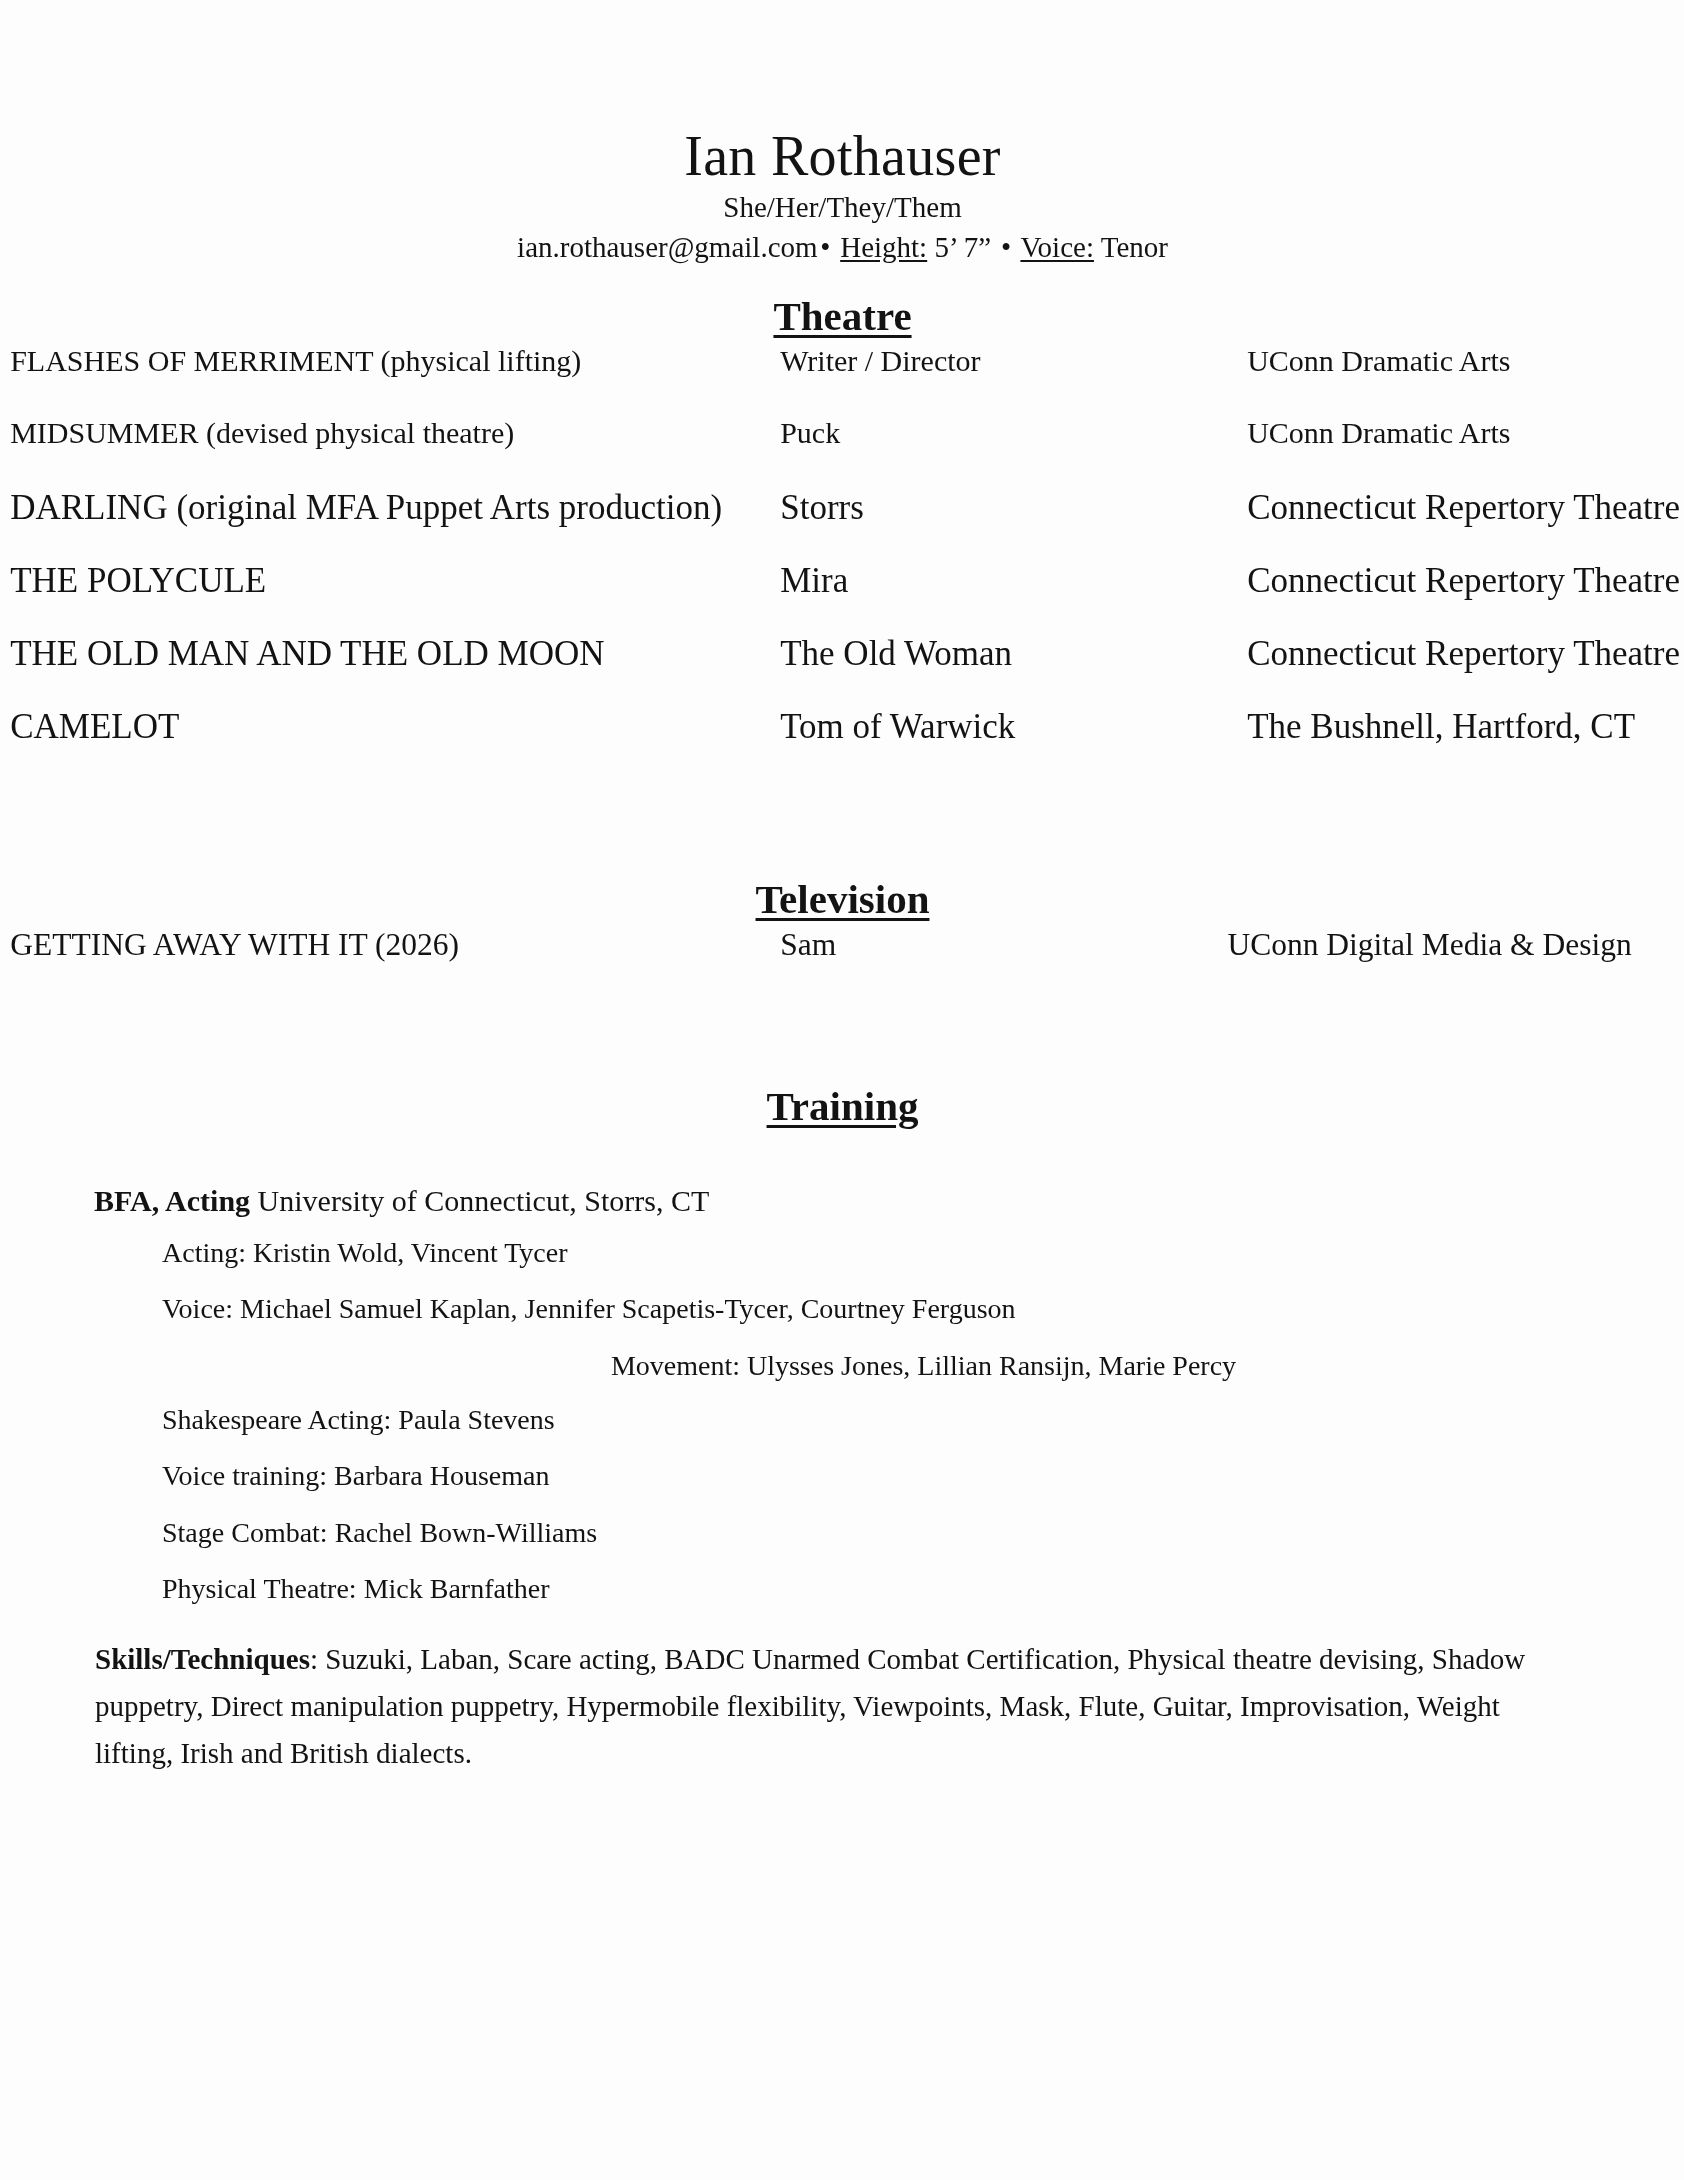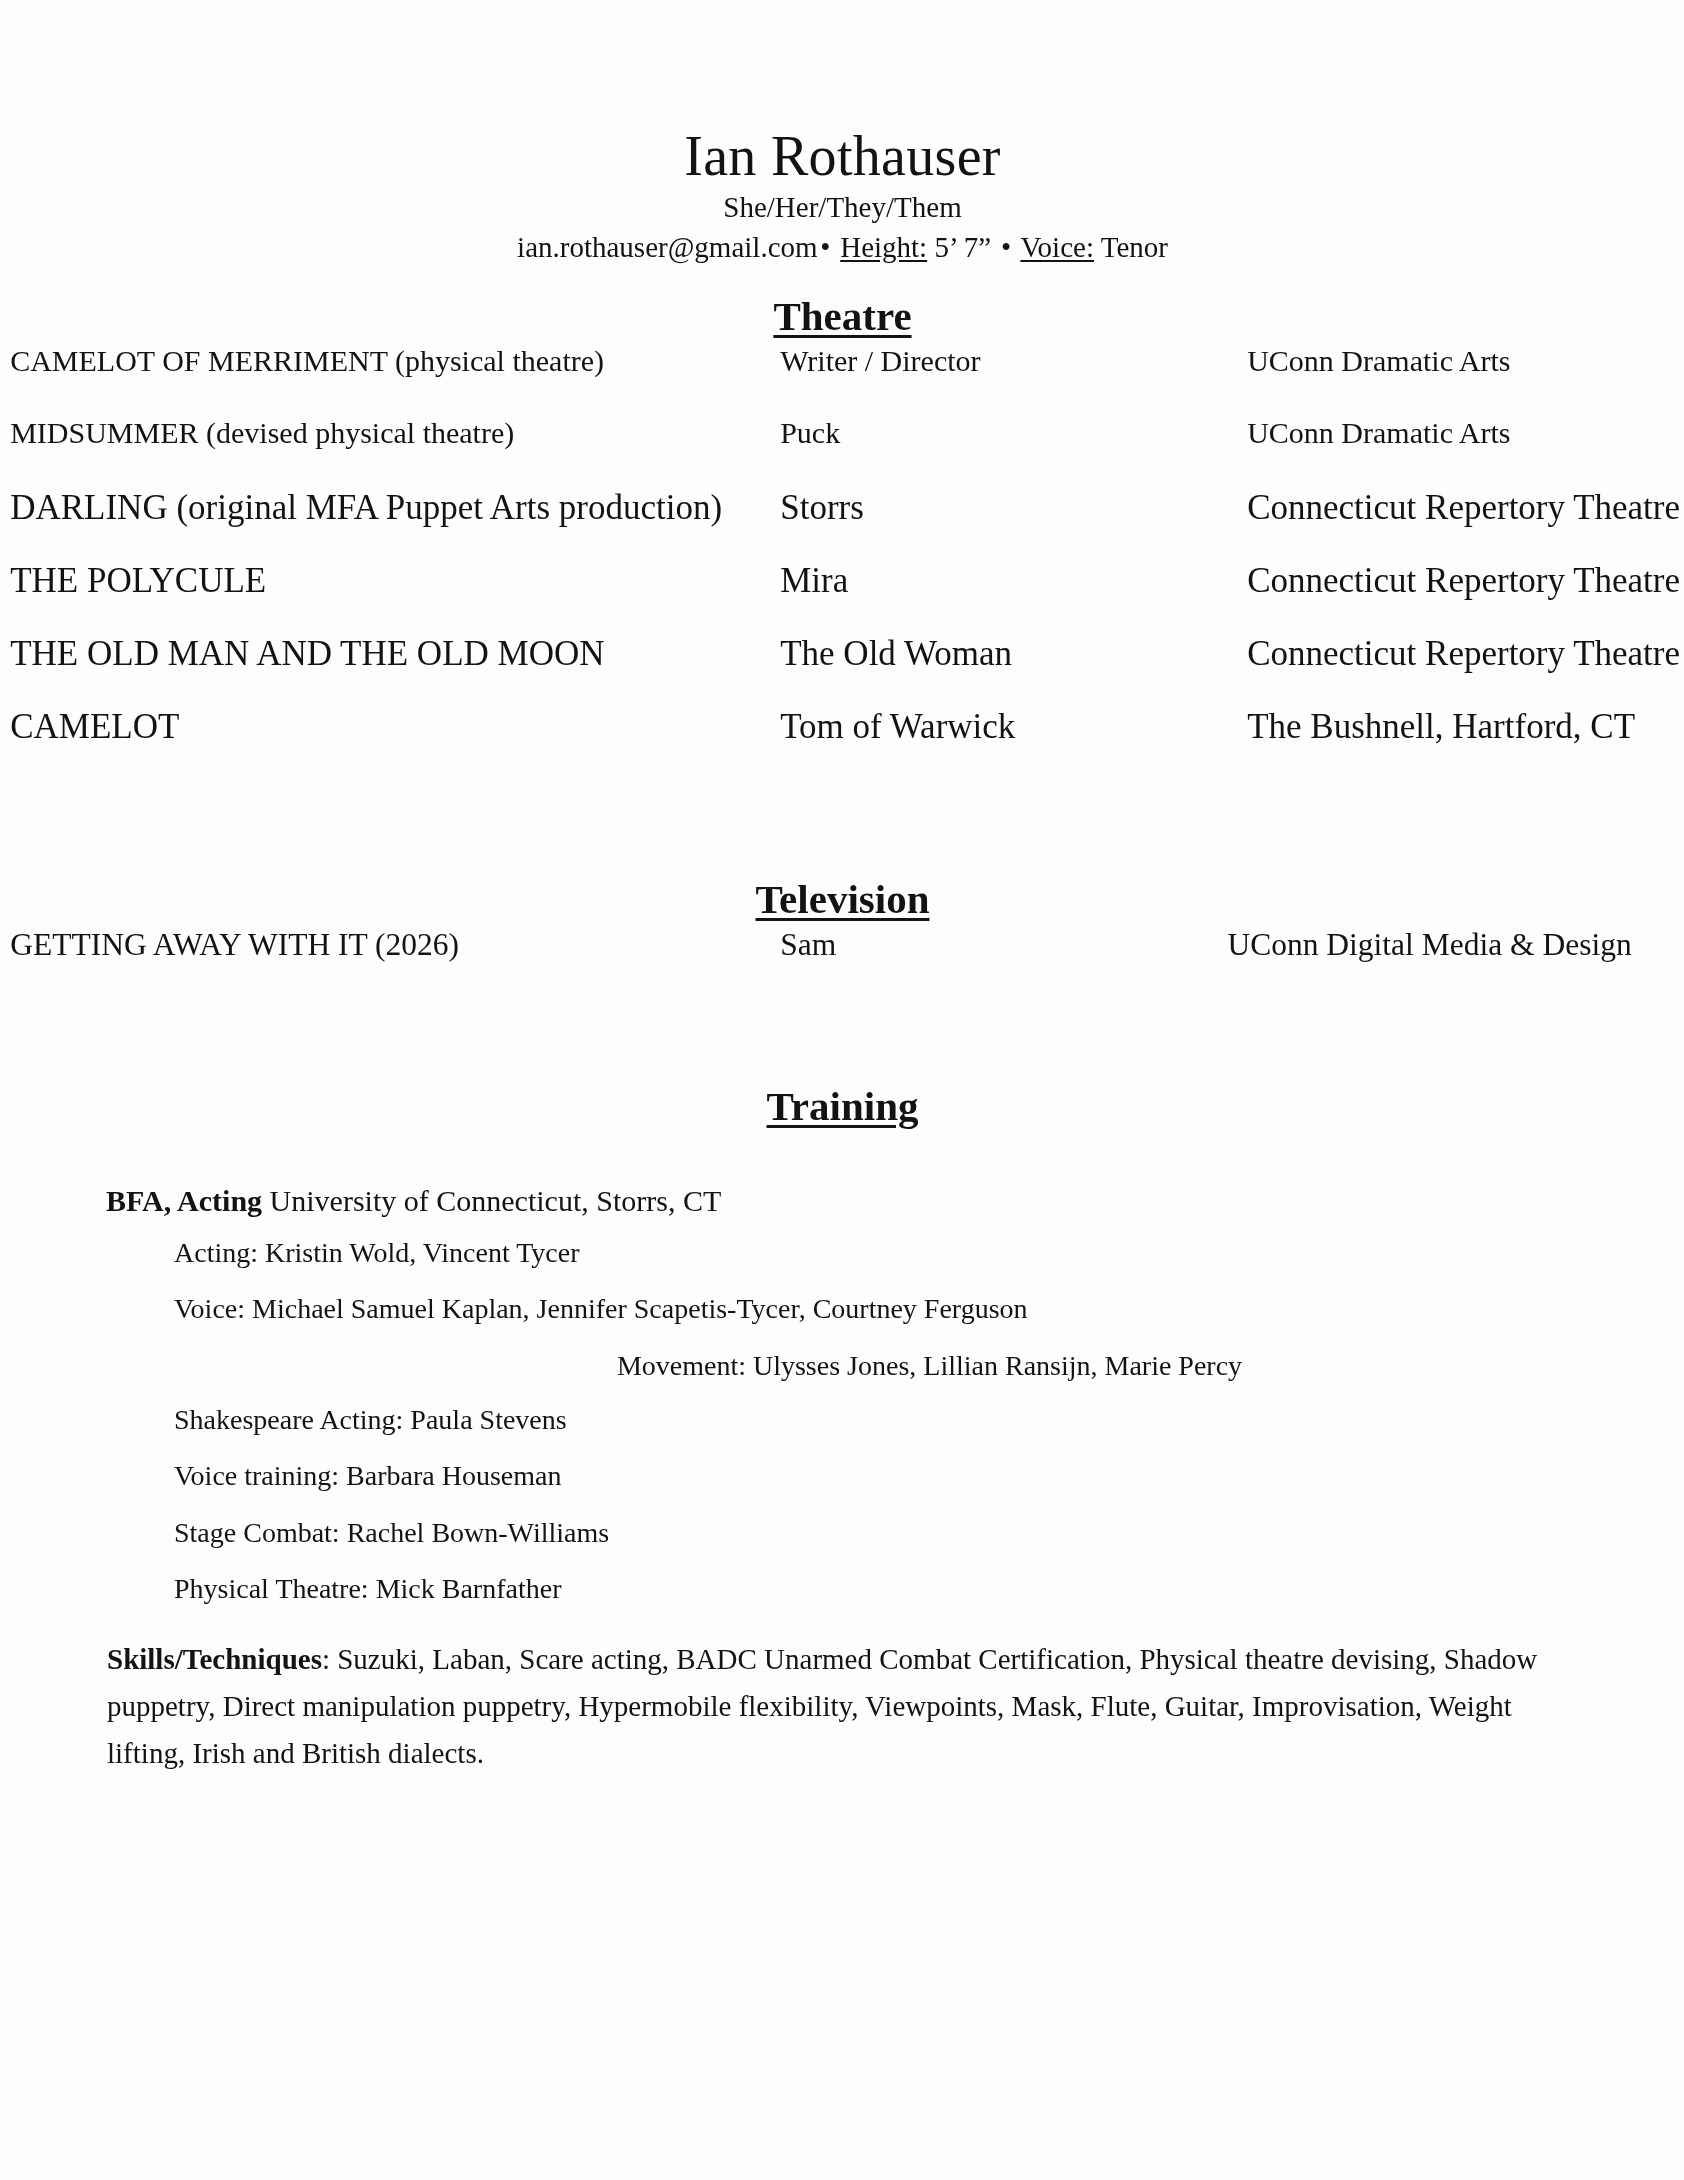--- a/index.html
+++ b/index.html
@@ -88,21 +88,21 @@
   .tv-row .col-title { padding-left: 10.2px !important; font-family: Liberation Serif, serif; }
   .tv-row .col-role  { padding-left: 39px !important; }
   .tv-row .col-house { padding-left: 4.3px !important; }
 
   
   .gap-after-theatre { height: 102px; }
   .gap-after-tv { height: 94px; }
   .gap-before-training-body { height: 49px; }
 
   
-  .training-block { padding-left: 12px; }
+  .training-block { padding-left: 0; }
   .tr-school {
     font-size: 30px;
     line-height: 1.5;
     margin: 0 0 8.5px 0;
     padding-left: 94px;
   }
   .tr-school b { font-weight: 700; }
   .tr-item {
     font-size: 28px;
     line-height: 1.5;
@@ -133,21 +133,21 @@
     <div class="contact">
       <span>ian.rothauser@gmail.com</span><span class="sep">•</span>&nbsp;<span class="u">Height:</span> <span>5’ 7”</span> <span class="sep">•</span> <span class="u">Voice:</span> <span>Tenor</span>
     </div>
   </div>
 
   <h2 class="section-heading sec-theatre-head">Theatre</h2>
 
   <table class="credits">
     <tbody>
       <tr class="row-sm">
-        <td class="col-title">CAMELOT OF MERRIMENT (physical theatre)</td>
+        <td class="col-title">FLASHES OF MERRIMENT (physical lifting)</td>
         <td class="col-role">Writer / Director</td>
         <td class="col-house">UConn Dramatic Arts</td>
       </tr>
       <tr class="row-sm">
         <td class="col-title">MIDSUMMER (devised physical theatre)</td>
         <td class="col-role">Puck</td>
         <td class="col-house">UConn Dramatic Arts</td>
       </tr>
       <tr class="row-lg">
         <td class="col-title">DARLING (original MFA Puppet Arts production)</td>

